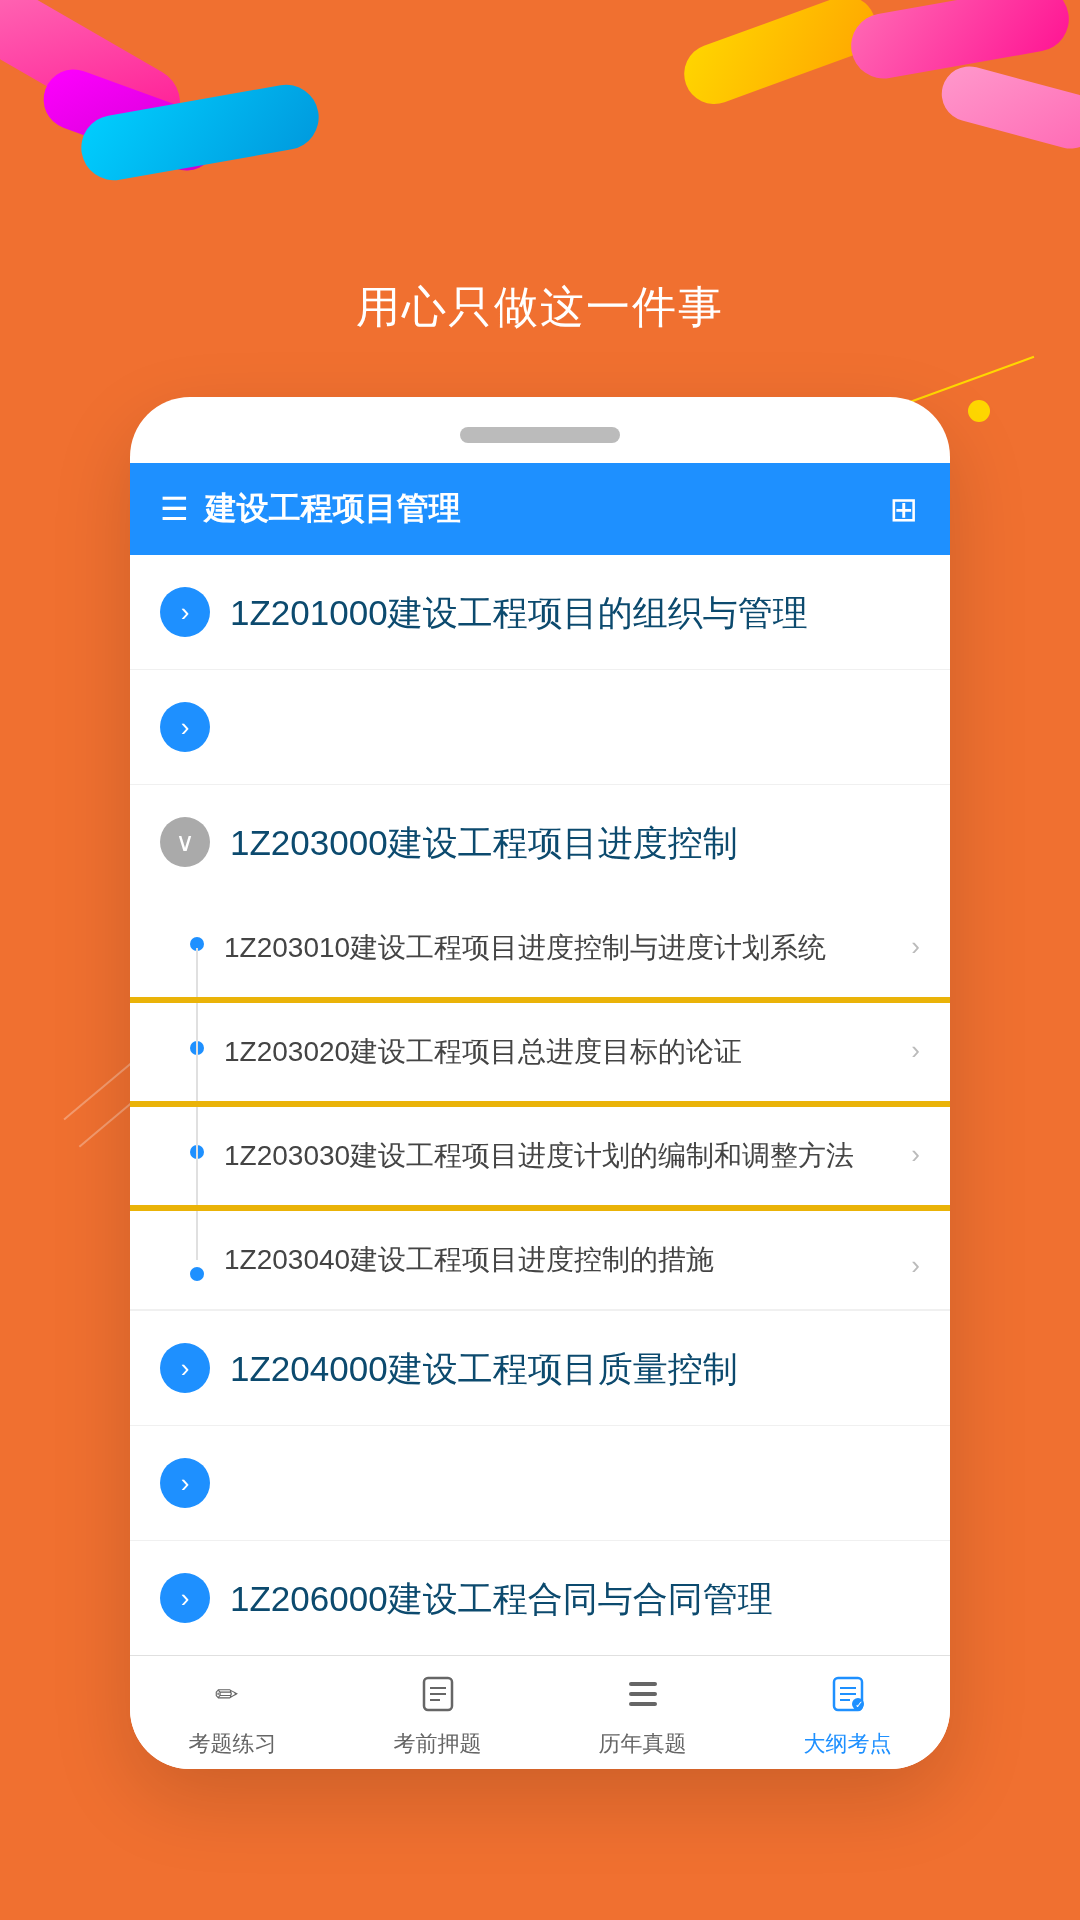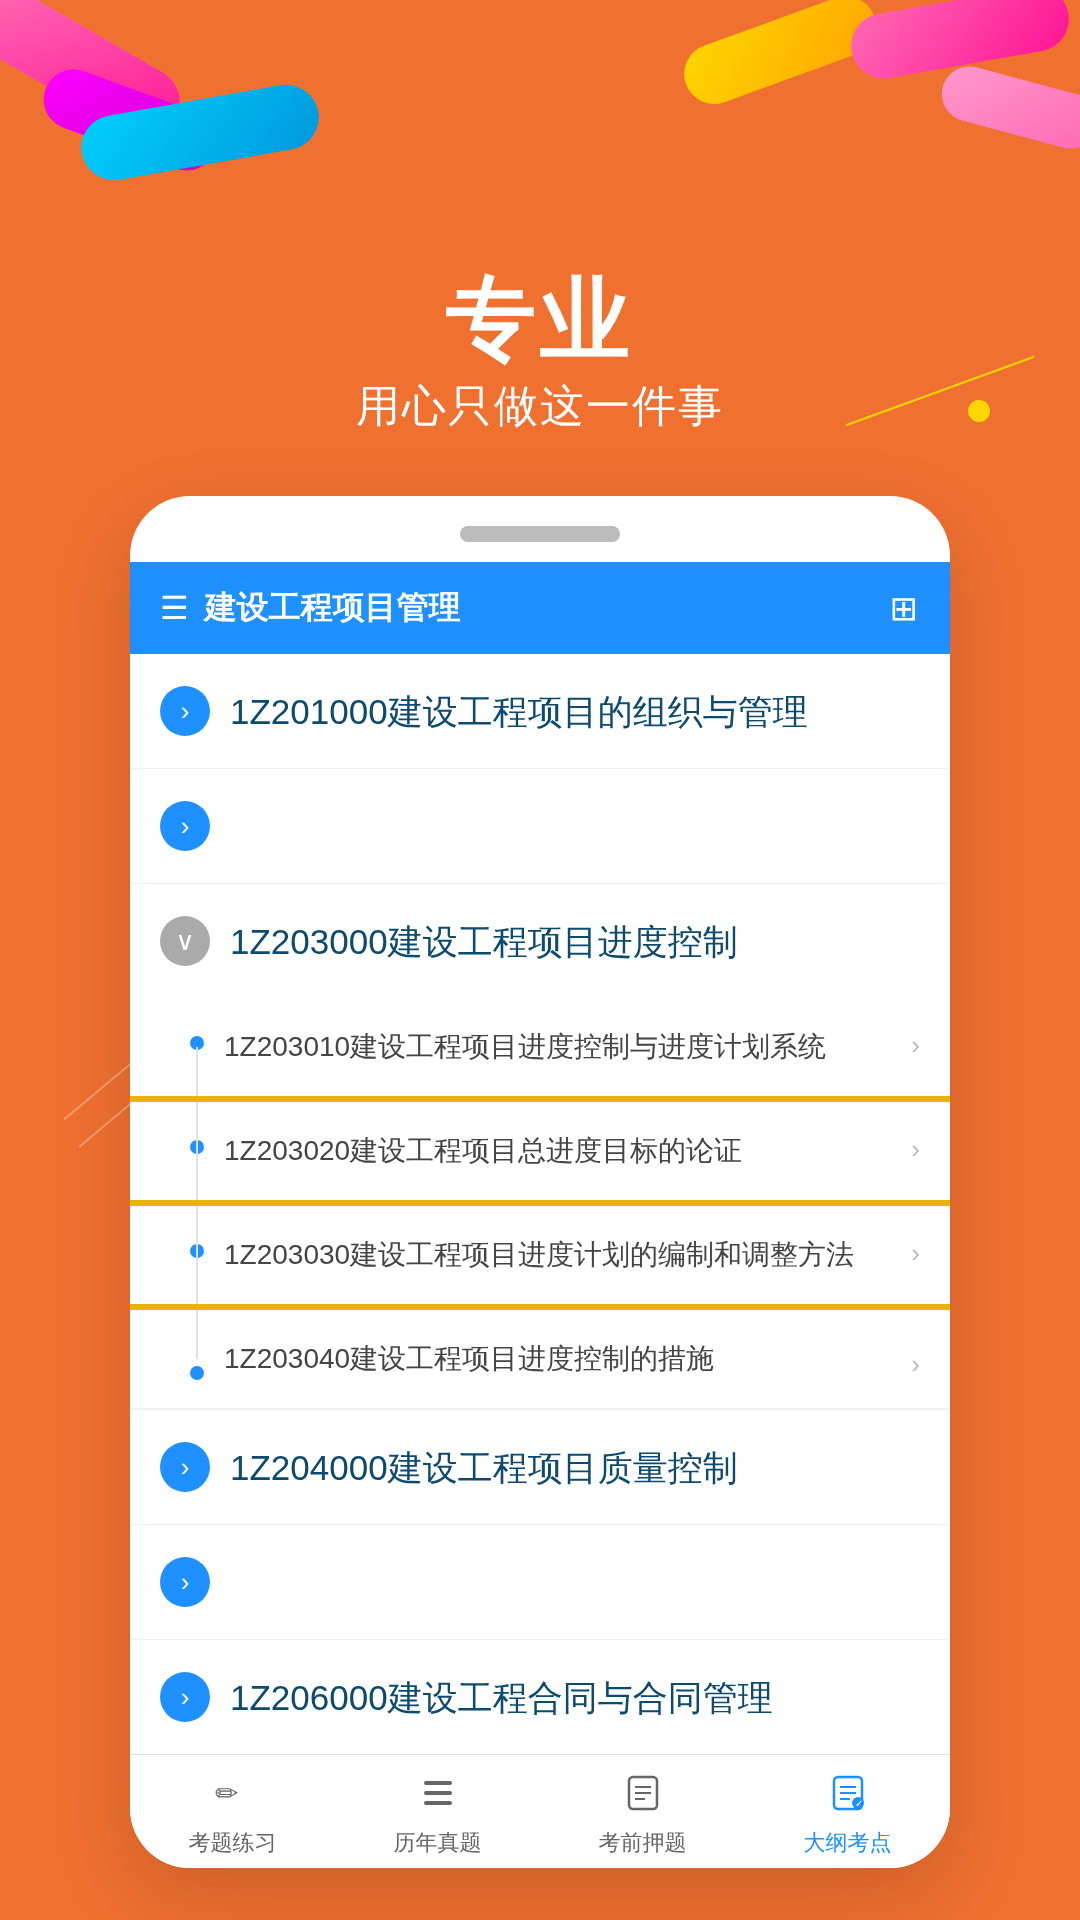--- a/index.html
+++ b/index.html
@@ -297,21 +297,20 @@
   <div class="pill pill-pink2"></div>
   <div class="pill pill-pink3"></div>
 </div>
 
 <div class="deco-line-yellow"></div>
 <div class="deco-dot-yellow"></div>
 <div class="deco-line-white1"></div>
 <div class="deco-line-white2"></div>
 
 <div class="hero-section">
-  <div class="hero-main-text">专业</div>
   <div class="hero-sub-text">用心只做这一件事</div>
 </div>
 
 <div class="phone-mockup">
   <div class="phone-notch"></div>
 
   <div class="app-header">
     <div class="app-header-left">
       <span class="header-icon">☰</span>
       <span class="header-title">建设工程项目管理</span>
@@ -399,43 +398,43 @@
 
   <div class="bottom-nav">
 
     <div class="nav-item">
       <span class="nav-icon">
         <svg width="36" height="36" viewBox="0 0 36 36">
           <text y="28" font-size="28" fill="#666">✏</text>
         </svg>
       </span>
       <span class="nav-label">考题练习</span>
-    </div>
-
-    <div class="nav-item">
-      <span class="nav-icon">
-        <svg width="36" height="36" viewBox="0 0 36 36">
-          <rect x="4" y="6" width="28" height="4" rx="2" fill="#666"></rect>
-          <rect x="4" y="16" width="28" height="4" rx="2" fill="#666"></rect>
-          <rect x="4" y="26" width="28" height="4" rx="2" fill="#666"></rect>
-        </svg>
-      </span>
-      <span class="nav-label">历年真题</span>
     </div>
 
     <div class="nav-item">
       <span class="nav-icon">
         <svg width="36" height="36" viewBox="0 0 36 36">
           <rect x="4" y="2" width="28" height="32" rx="4" fill="none" stroke="#666" stroke-width="2.5"></rect>
           <line x1="10" y1="12" x2="26" y2="12" stroke="#666" stroke-width="2"></line>
           <line x1="10" y1="18" x2="26" y2="18" stroke="#666" stroke-width="2"></line>
           <line x1="10" y1="24" x2="20" y2="24" stroke="#666" stroke-width="2"></line>
         </svg>
       </span>
       <span class="nav-label">考前押题</span>
+    </div>
+
+    <div class="nav-item">
+      <span class="nav-icon">
+        <svg width="36" height="36" viewBox="0 0 36 36">
+          <rect x="4" y="6" width="28" height="4" rx="2" fill="#666"></rect>
+          <rect x="4" y="16" width="28" height="4" rx="2" fill="#666"></rect>
+          <rect x="4" y="26" width="28" height="4" rx="2" fill="#666"></rect>
+        </svg>
+      </span>
+      <span class="nav-label">历年真题</span>
     </div>
 
     <div class="nav-item">
       <span class="nav-icon active">
         <svg width="36" height="36" viewBox="0 0 36 36">
           <rect x="4" y="2" width="28" height="32" rx="4" fill="none" stroke="#1E90FF" stroke-width="2.5"></rect>
           <line x1="10" y1="12" x2="26" y2="12" stroke="#1E90FF" stroke-width="2"></line>
           <line x1="10" y1="18" x2="26" y2="18" stroke="#1E90FF" stroke-width="2"></line>
           <line x1="10" y1="24" x2="20" y2="24" stroke="#1E90FF" stroke-width="2"></line>
           <circle cx="28" cy="28" r="6" fill="#1E90FF"></circle>

